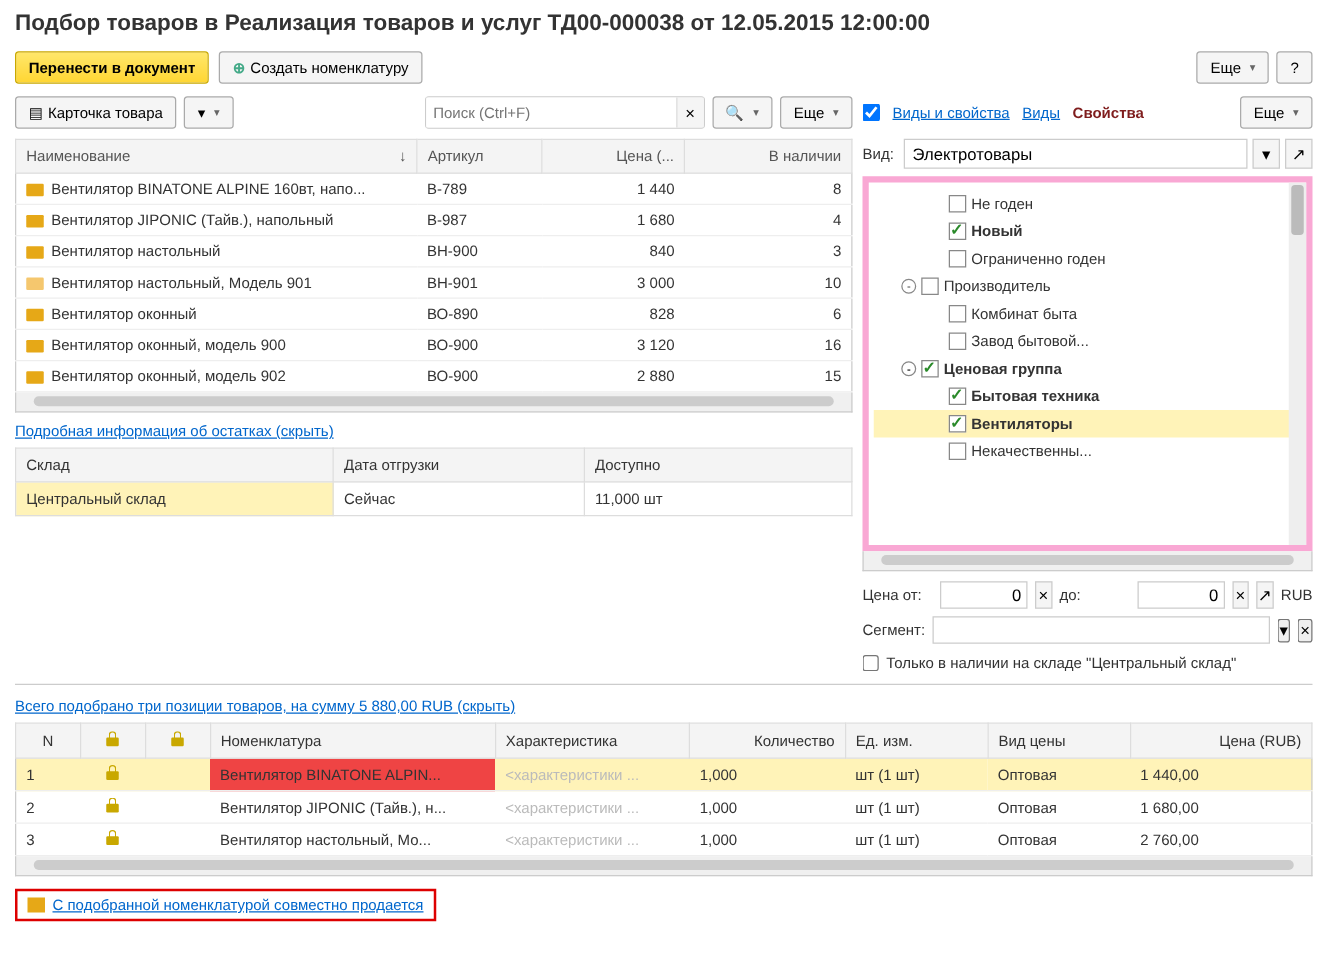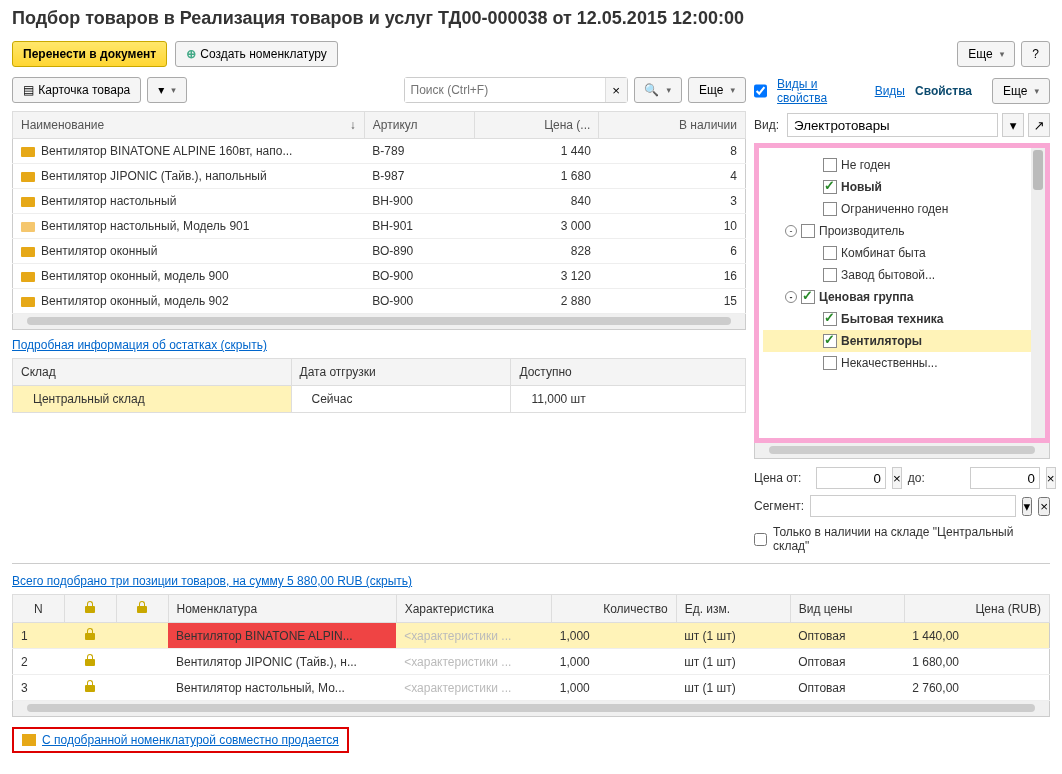--- a/index.html
+++ b/index.html
@@ -7,44 +7,44 @@
 .container { padding: 8px 12px; }
 h1 { font-size: 18px; font-weight: bold; margin-bottom: 12px; }
 .toolbar { display: flex; align-items: center; gap: 8px; margin-bottom: 10px; }
 .toolbar-right { margin-left: auto; display: flex; gap: 6px; }
 .btn { border: 1px solid #aaa; background: #f5f5f5; padding: 4px 10px; border-radius: 3px; cursor: pointer; font-size: 12px; display: inline-flex; align-items: center; gap: 4px; height: 26px; }
 .btn-primary { background: linear-gradient(#ffe76b, #ffd633); border-color: #c9a800; font-weight: bold; }
 .icon-plus { color: #4a8; font-weight: bold; }
 .icon-dd::after { content: '▾'; margin-left: 3px; font-size: 9px; color: #666; }
 .main-row { display: flex; gap: 8px; }
 .left-pane { flex: 1; min-width: 0; }
-.right-pane { width: 296px; }
+.right-pane { width: 360px; }
 .subtoolbar { display: flex; align-items: center; gap: 6px; margin-bottom: 8px; }
 .search-box { display: flex; border: 1px solid #ccc; border-radius: 3px; height: 26px; }
 .search-box input { border: none; padding: 0 6px; width: 200px; outline: none; font-size: 12px; }
 .search-box .clear { border: none; border-left: 1px solid #ddd; background: #f5f5f5; width: 22px; cursor: pointer; }
 .table { border: 1px solid #ccc; width: 100%; border-collapse: collapse; }
 .table th { background: #f4f4f4; border: 1px solid #ddd; padding: 6px 8px; text-align: left; font-weight: normal; color: #555; font-size: 12px; }
 .table td { border-bottom: 1px solid #eee; padding: 5px 8px; }
 .table tr.sel { background: #fff3b8; }
 .table .num { text-align: right; }
 .folder-icon { display: inline-block; width: 14px; height: 10px; background: #e6a817; border-radius: 1px; margin-right: 6px; vertical-align: middle; }
 .folder-icon.open { background: #f5c76e; }
 .scroll-x { border: 1px solid #ccc; border-top: none; height: 16px; background: #f0f0f0; position: relative; }
 .scroll-x::after { content: ''; position: absolute; left: 14px; right: 14px; top: 3px; height: 8px; background: #ccc; border-radius: 4px; }
 .link { color: #0066cc; text-decoration: underline; cursor: pointer; }
 .section-gap { margin-top: 8px; margin-bottom: 6px; }
 .stock-table { border: 1px solid #ccc; width: 100%; border-collapse: collapse; }
 .stock-table th { background: #f4f4f4; border: 1px solid #ddd; padding: 6px 8px; font-weight: normal; text-align: left; }
-.stock-table td { border: 1px solid #ddd; padding: 6px 20px; }
+.stock-table td { border: 1px solid #ddd; padding: 6px 8px; }
 .stock-table .hl { background: #fff3b8; }
 .filter-links { display: flex; gap: 10px; align-items: center; margin-bottom: 8px; }
 .filter-links .chk { width: 14px; height: 14px; }
 .filter-links a { color: #0066cc; text-decoration: underline; }
-.filter-links .active { color: #0c4a6e; font-weight: bold; text-decoration: none; }
+.filter-links .active { color: #7f1d1d; font-weight: bold; text-decoration: none; }
 .vid-row { display: flex; gap: 4px; margin-bottom: 6px; align-items: center; }
 .vid-row label { margin-right: 4px; }
 .vid-row input { flex: 1; border: 1px solid #ccc; padding: 3px 6px; height: 24px; }
 .vid-row .sbtn { border: 1px solid #ccc; background: #f5f5f5; height: 24px; width: 22px; cursor: pointer; }
 .tree { border: 5px solid #f9a8d4; height: 300px; overflow-y: auto; position: relative; background: #fff; }
 .tree-inner { padding: 6px 4px; }
 .tree-item { display: flex; align-items: center; padding: 4px 2px; gap: 4px; }
 .tree-item.bold { font-weight: bold; }
 .tree-item.sel { background: #fff3b8; }
 .tree-item .chk { width: 14px; height: 14px; border: 1px solid #888; display: inline-block; position: relative; background: #fff; }

